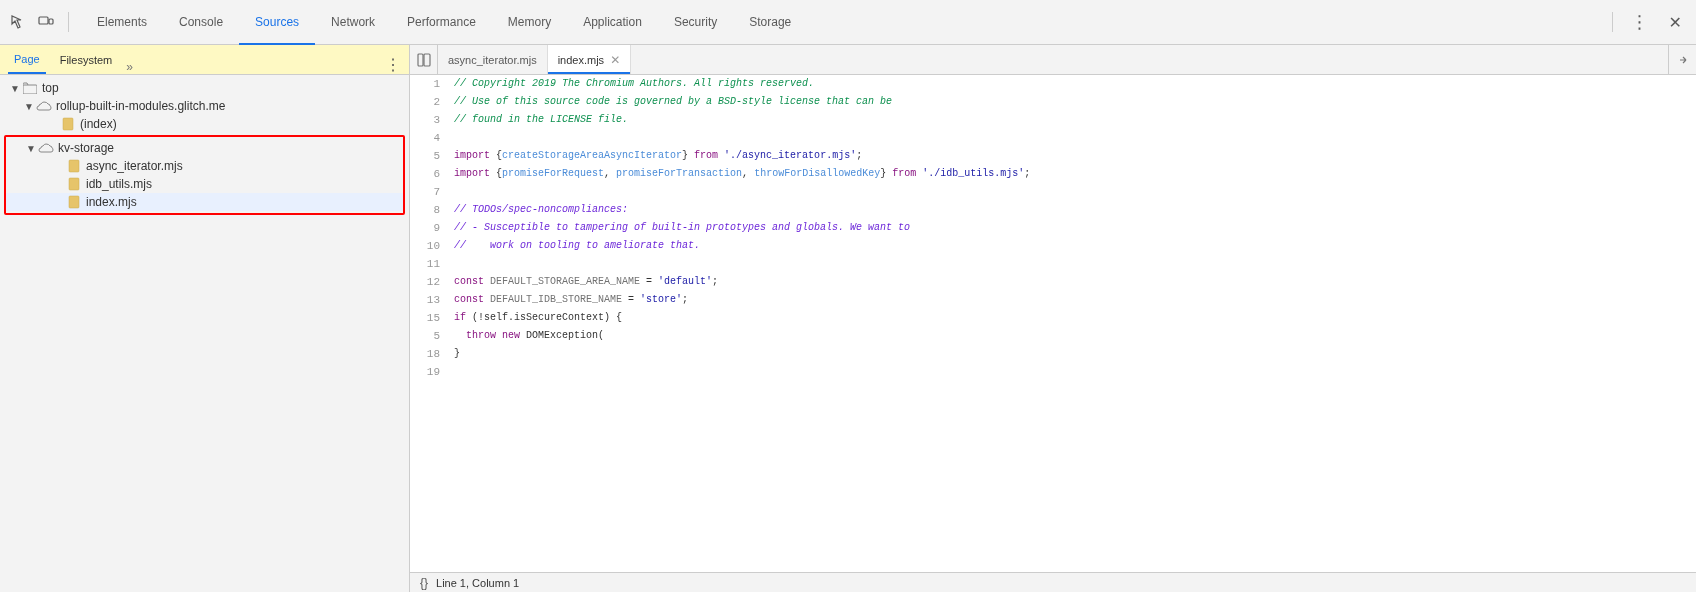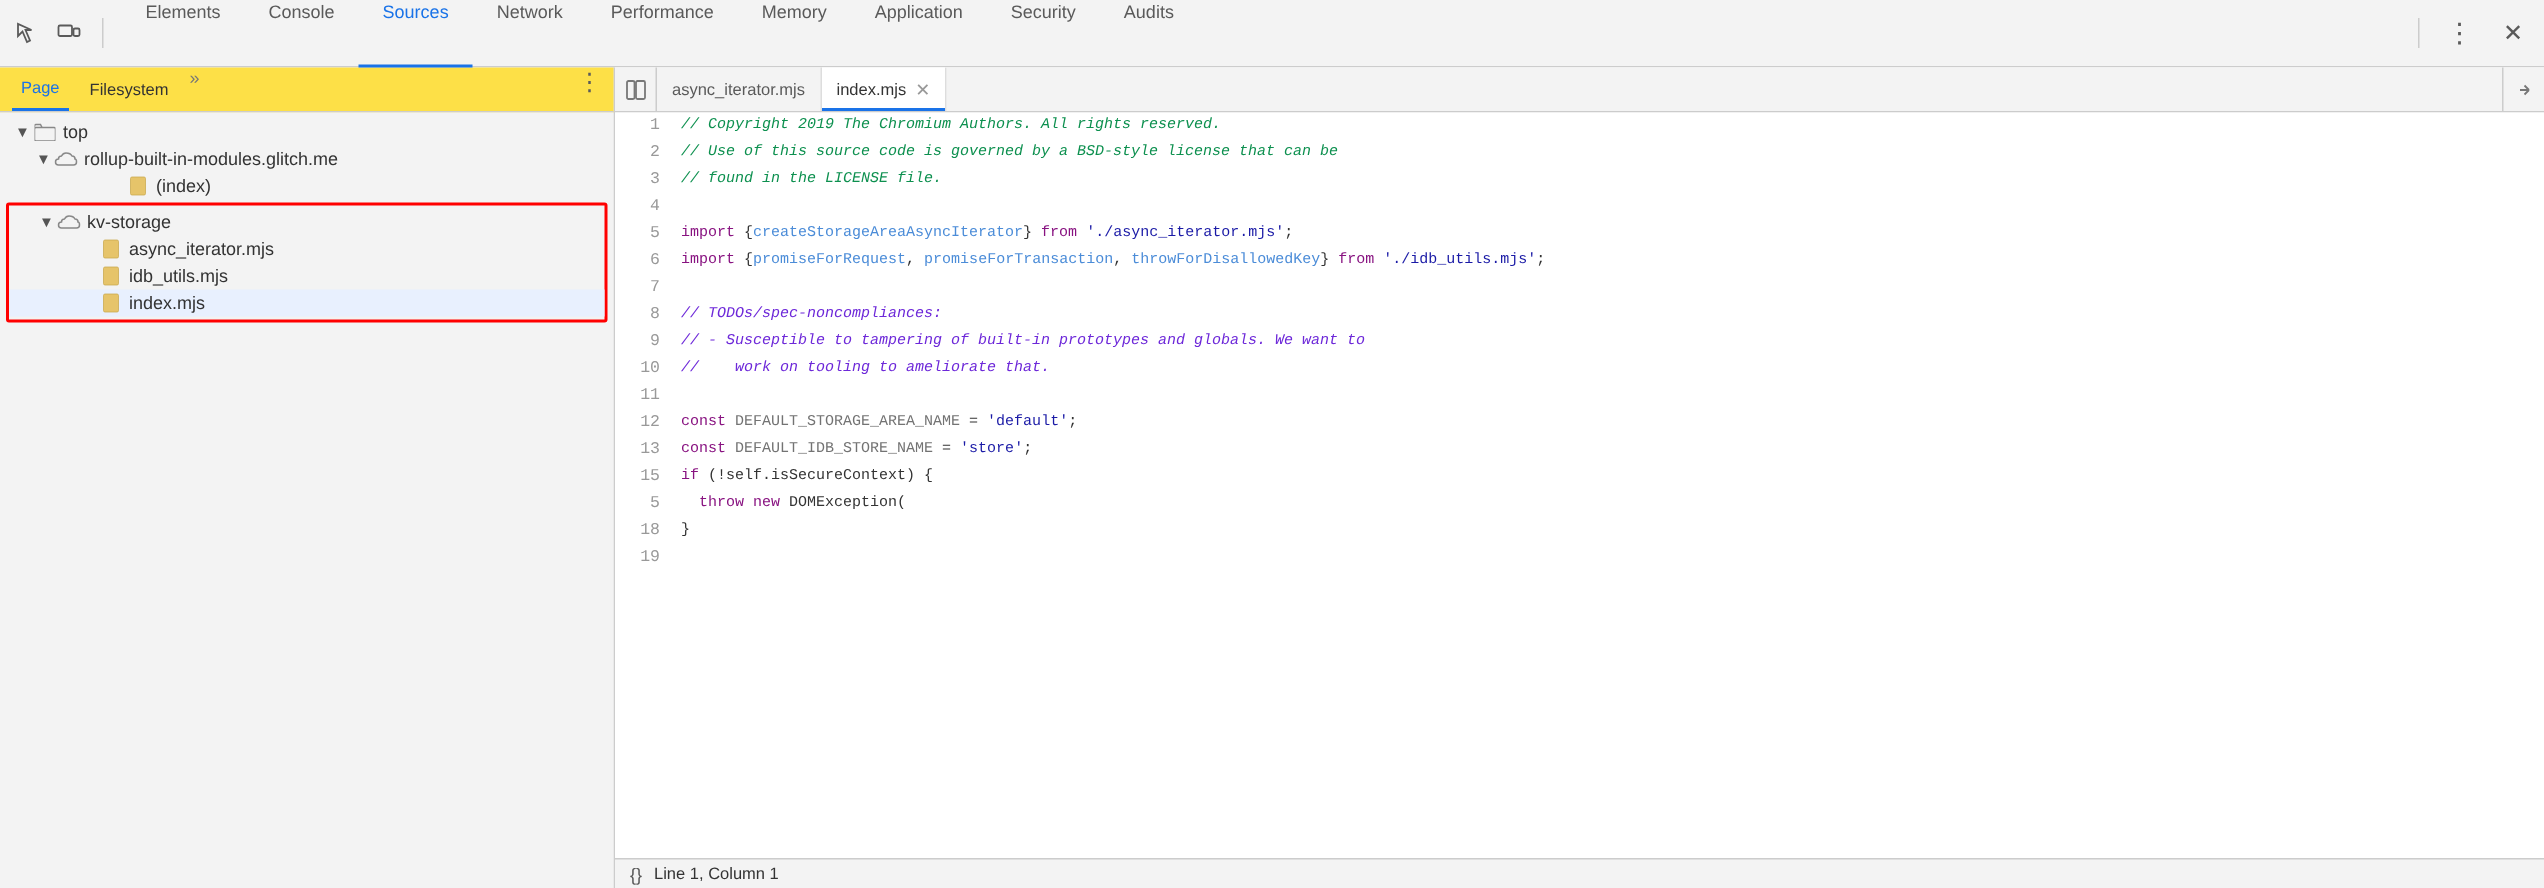--- a/index.html
+++ b/index.html
@@ -38,20 +38,21 @@
       color: #5a5a5a;
       cursor: pointer;
     }
     .toolbar-tabs {
       display: flex;
       height: 100%;
       align-items: stretch;
     }
     .toolbar-tab {
       display: flex;
+      align-items: center;
       padding: 0 16px;
       cursor: pointer;
       color: #5a5a5a;
       font-size: 12px;
       border-bottom: 2px solid transparent;
       position: relative;
       top: 1px;
     }
     .toolbar-tab.active {
       color: #1a73e8;
@@ -88,25 +89,25 @@
       min-width: 410px;
       background: #f3f3f3;
       border-right: 1px solid #ccc;
       display: flex;
       flex-direction: column;
     }
 
     
     .panel-toolbar {
       display: flex;
-      align-items: flex-start;
+      align-items: flex-end;
       height: 30px;
       padding: 0 8px;
       border-bottom: 1px solid #ccc;
-      background: #fde047;
+      background: #fef9c3;
       gap: 8px;
     }
     .panel-tab {
       padding: 0 6px;
       cursor: pointer;
       color: #333;
       font-size: 11px;
       height: 100%;
       display: flex;
       align-items: center;
@@ -343,21 +344,21 @@
     <div class="toolbar-tab">
       <span>Memory</span>
     </div>
     <div class="toolbar-tab">
       <span>Application</span>
     </div>
     <div class="toolbar-tab">
       <span>Security</span>
     </div>
     <div class="toolbar-tab">
-      <span>Audits</span>
+      <span>Storage</span>
     </div>
   </div>
   <div class="toolbar-right">
     <div class="separator"></div>
     <span class="toolbar-more">⋮</span>
     <span class="toolbar-close">✕</span>
   </div>
 </div>
 
 <div class="main-content">
@@ -393,21 +394,21 @@
       <div class="tree-item" style="padding-left: 22px;">
         <span class="arrow">▼</span>
         <span class="icon cloud-icon">
           <svg width="16" height="11" viewBox="0 0 16 11">
               <path d="M3 9 Q1 9 1 7 Q1 5 3 5 Q3 3 5 3 Q6 1 8 1 Q11 1 12 3 Q14 3 14 5 Q15 5 15 7 Q15 9 13 9 Z" fill="none" stroke="#888" stroke-width="1"></path>
             </svg>
         </span>
         <span class="tree-label">rollup-built-in-modules.glitch.me</span>
       </div>
 
-      <div class="tree-item" style="padding-left: 70px; align-items: flex-end;">
+      <div class="tree-item" style="padding-left: 46px; align-items: flex-end;">
         <span class="arrow" style="width:14px;"></span>
         <span class="icon">
           <svg width="12" height="14" viewBox="0 0 12 14">
               <rect x="1" y="1" width="10" height="12" rx="1" fill="#E6C46A" stroke="none"></rect>
               <rect x="1" y="1" width="10" height="12" rx="1" fill="none" stroke="#c9a84c" stroke-width="0.5"></rect>
             </svg>
         </span>
         <span class="tree-label">(index)</span>
       </div>
 

